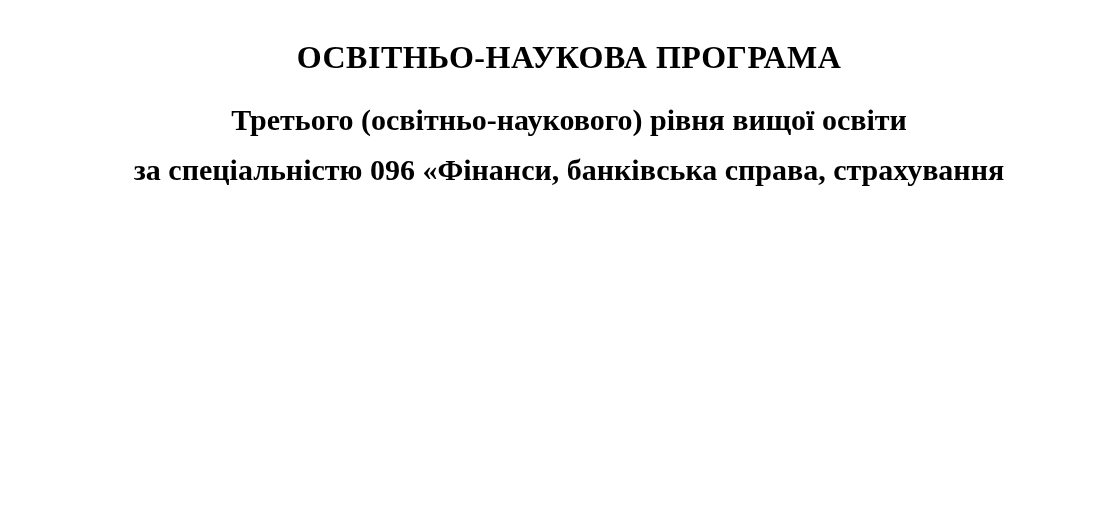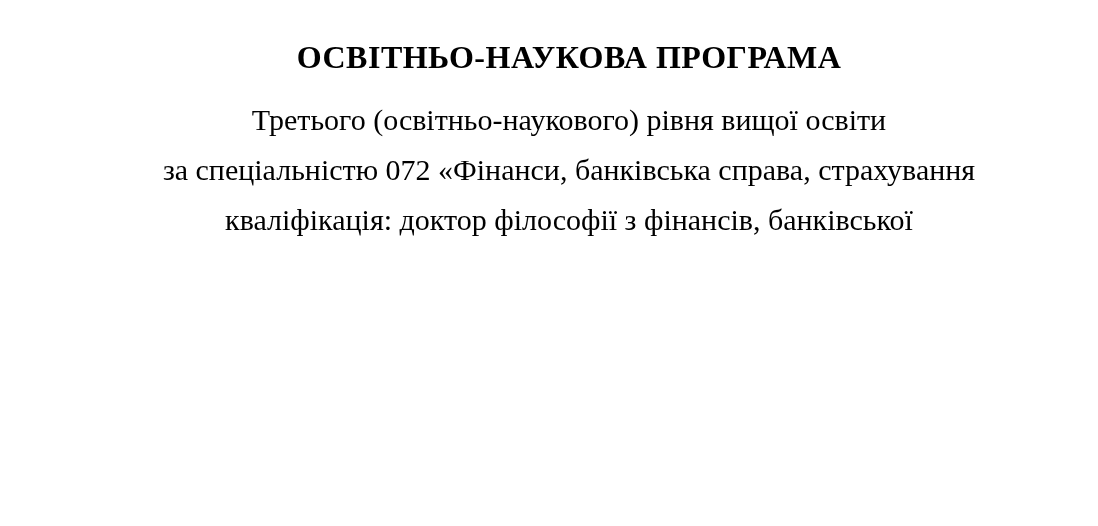--- a/index.html
+++ b/index.html
@@ -25,31 +25,30 @@
     font-size: 32px;
     line-height: 55px;
     white-space: nowrap;
     letter-spacing: 0.5px;
   }
   .body-block {
     margin-top: 10px;
   }
   .body-line {
     text-align: center;
-    font-weight: normal;
+    font-weight: bold;
     font-size: 30px;
     line-height: 50px;
     white-space: nowrap;
   }
 </style>
 </head>
 <body>
 
 <div class="page">
   <div class="title-block">
     <div class="title-line">ОСВІТНЬО-НАУКОВА ПРОГРАМА</div>
   </div>
   <div class="body-block">
     <div class="body-line">Третього (освітньо-наукового) рівня вищої освіти</div>
-    <div class="body-line">за спеціальністю 072 «Фінанси, банківська справа, страхування</div>
-    <div class="body-line">кваліфікація: доктор філософії з фінансів, банківської</div>
+    <div class="body-line">за спеціальністю 096 «Фінанси, банківська справа, страхування</div>
   </div>
 </div>
 
 </body></html>

